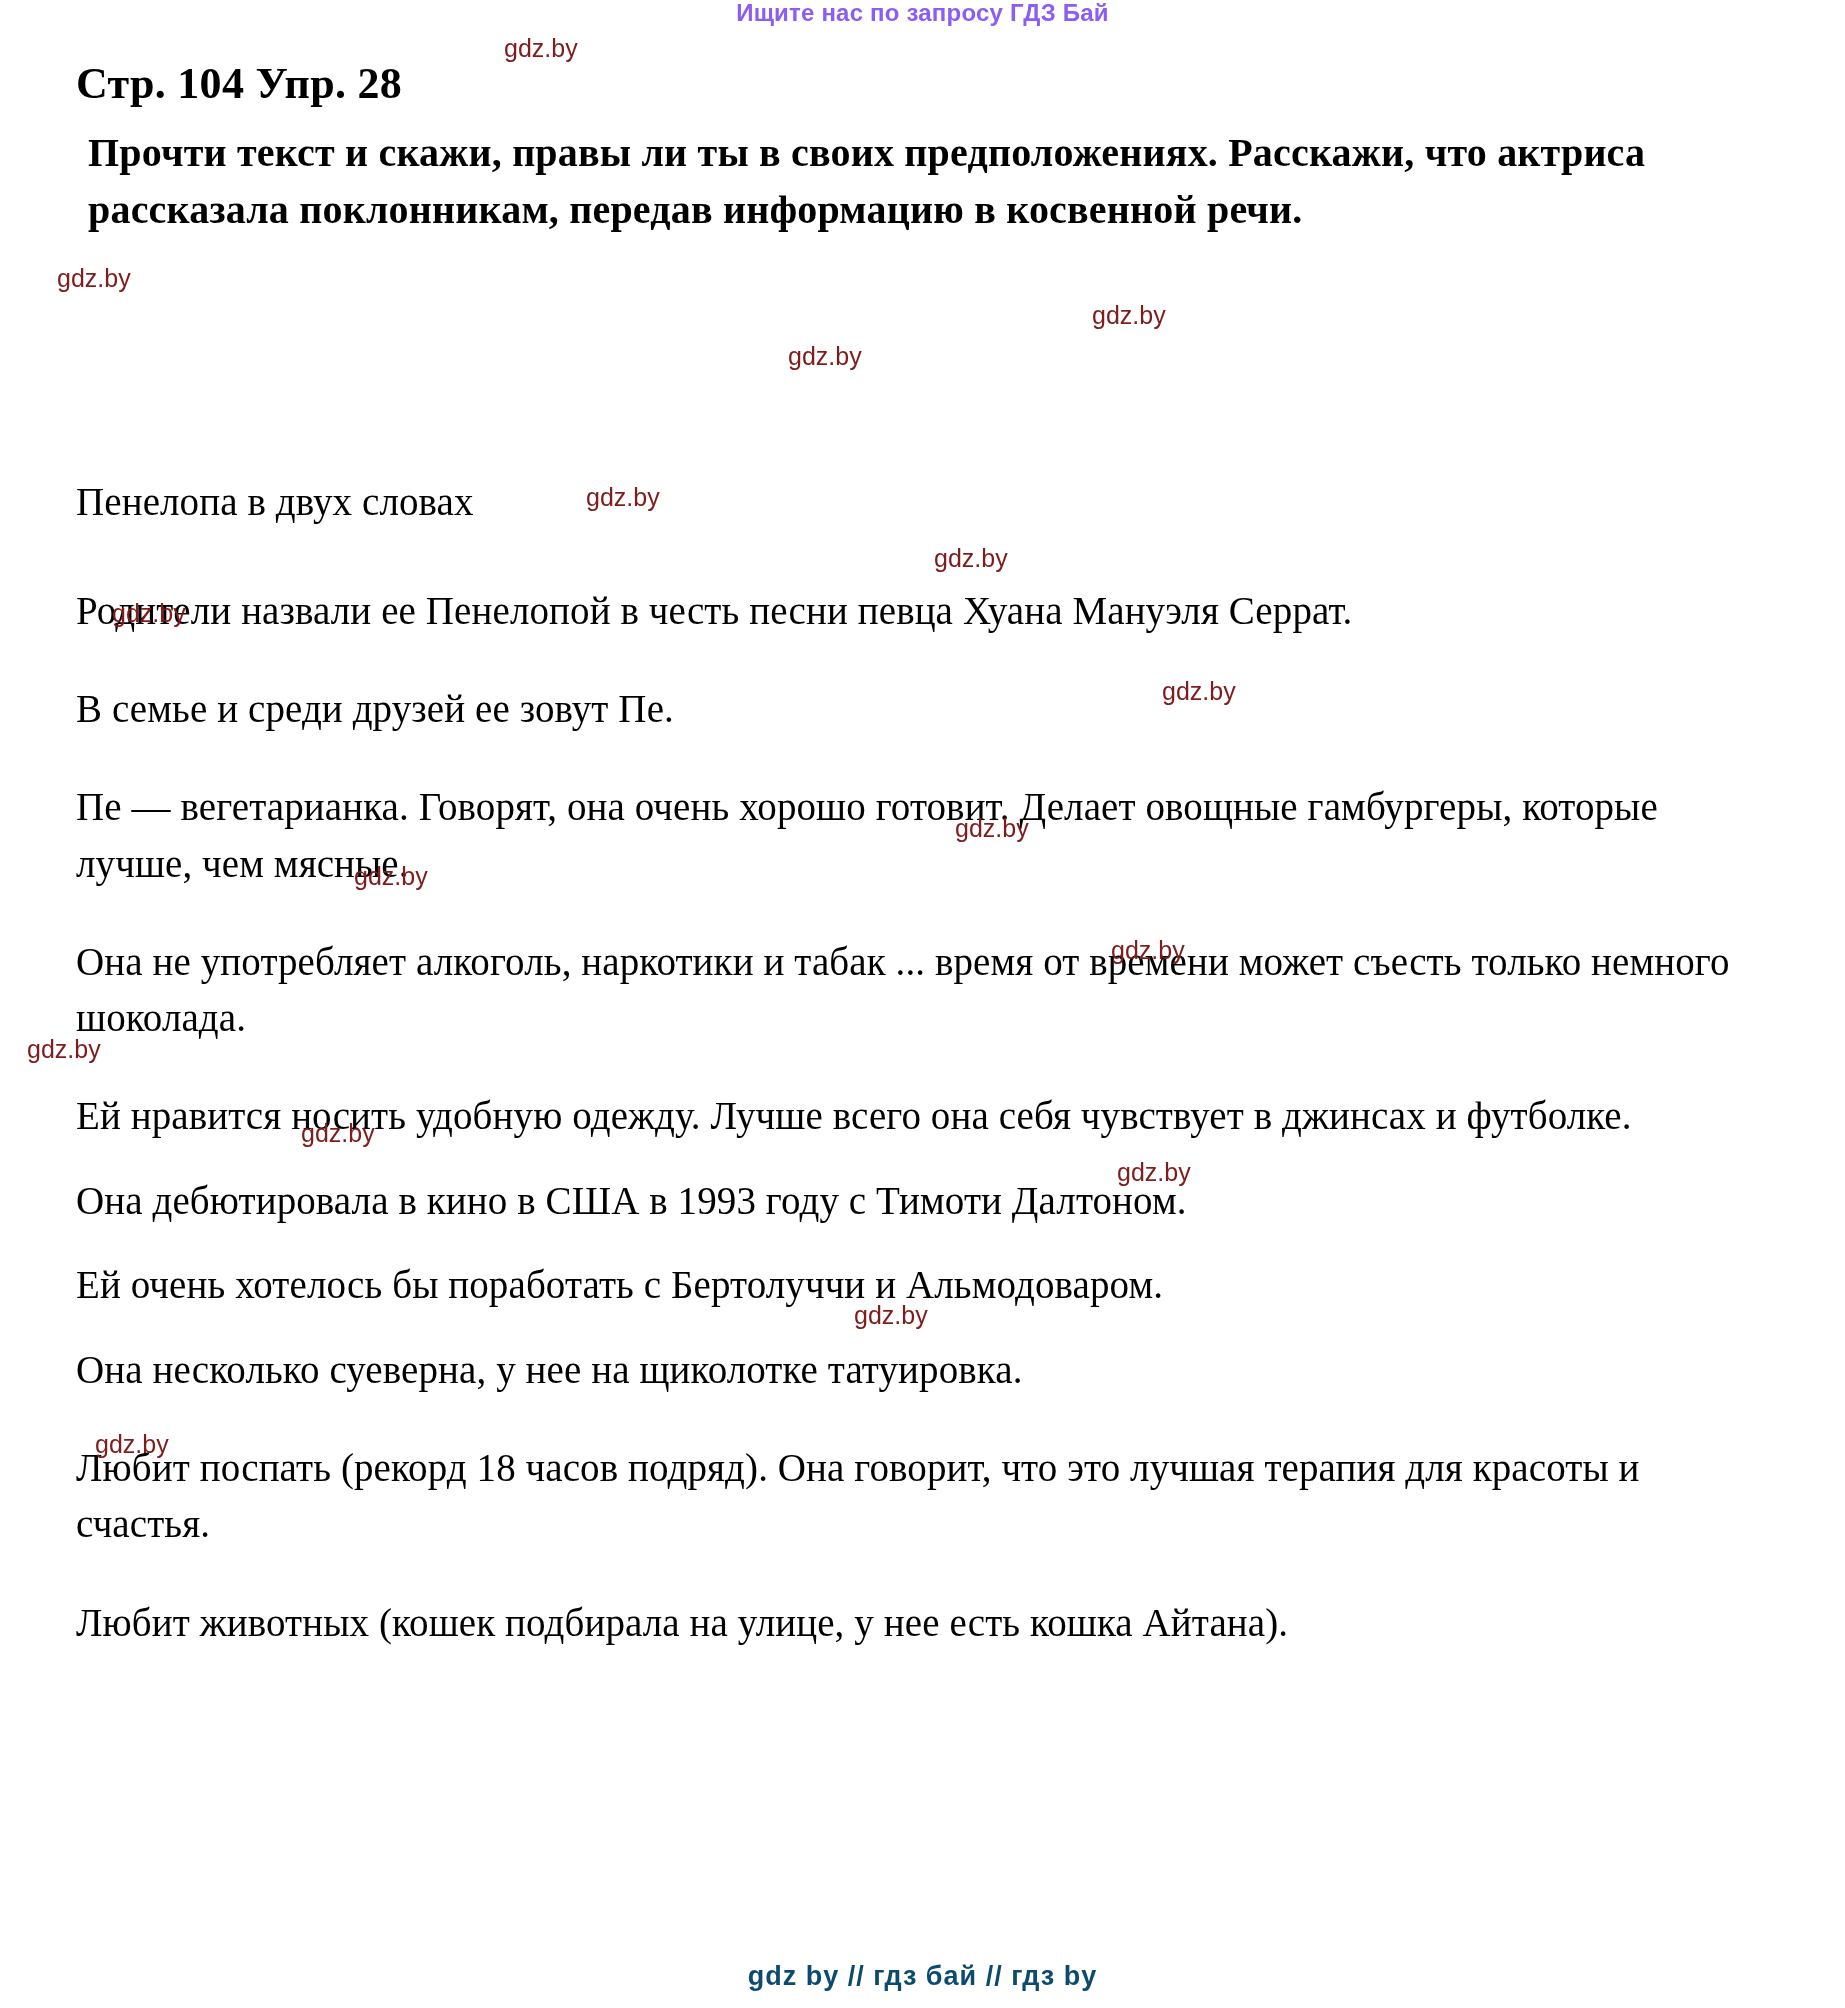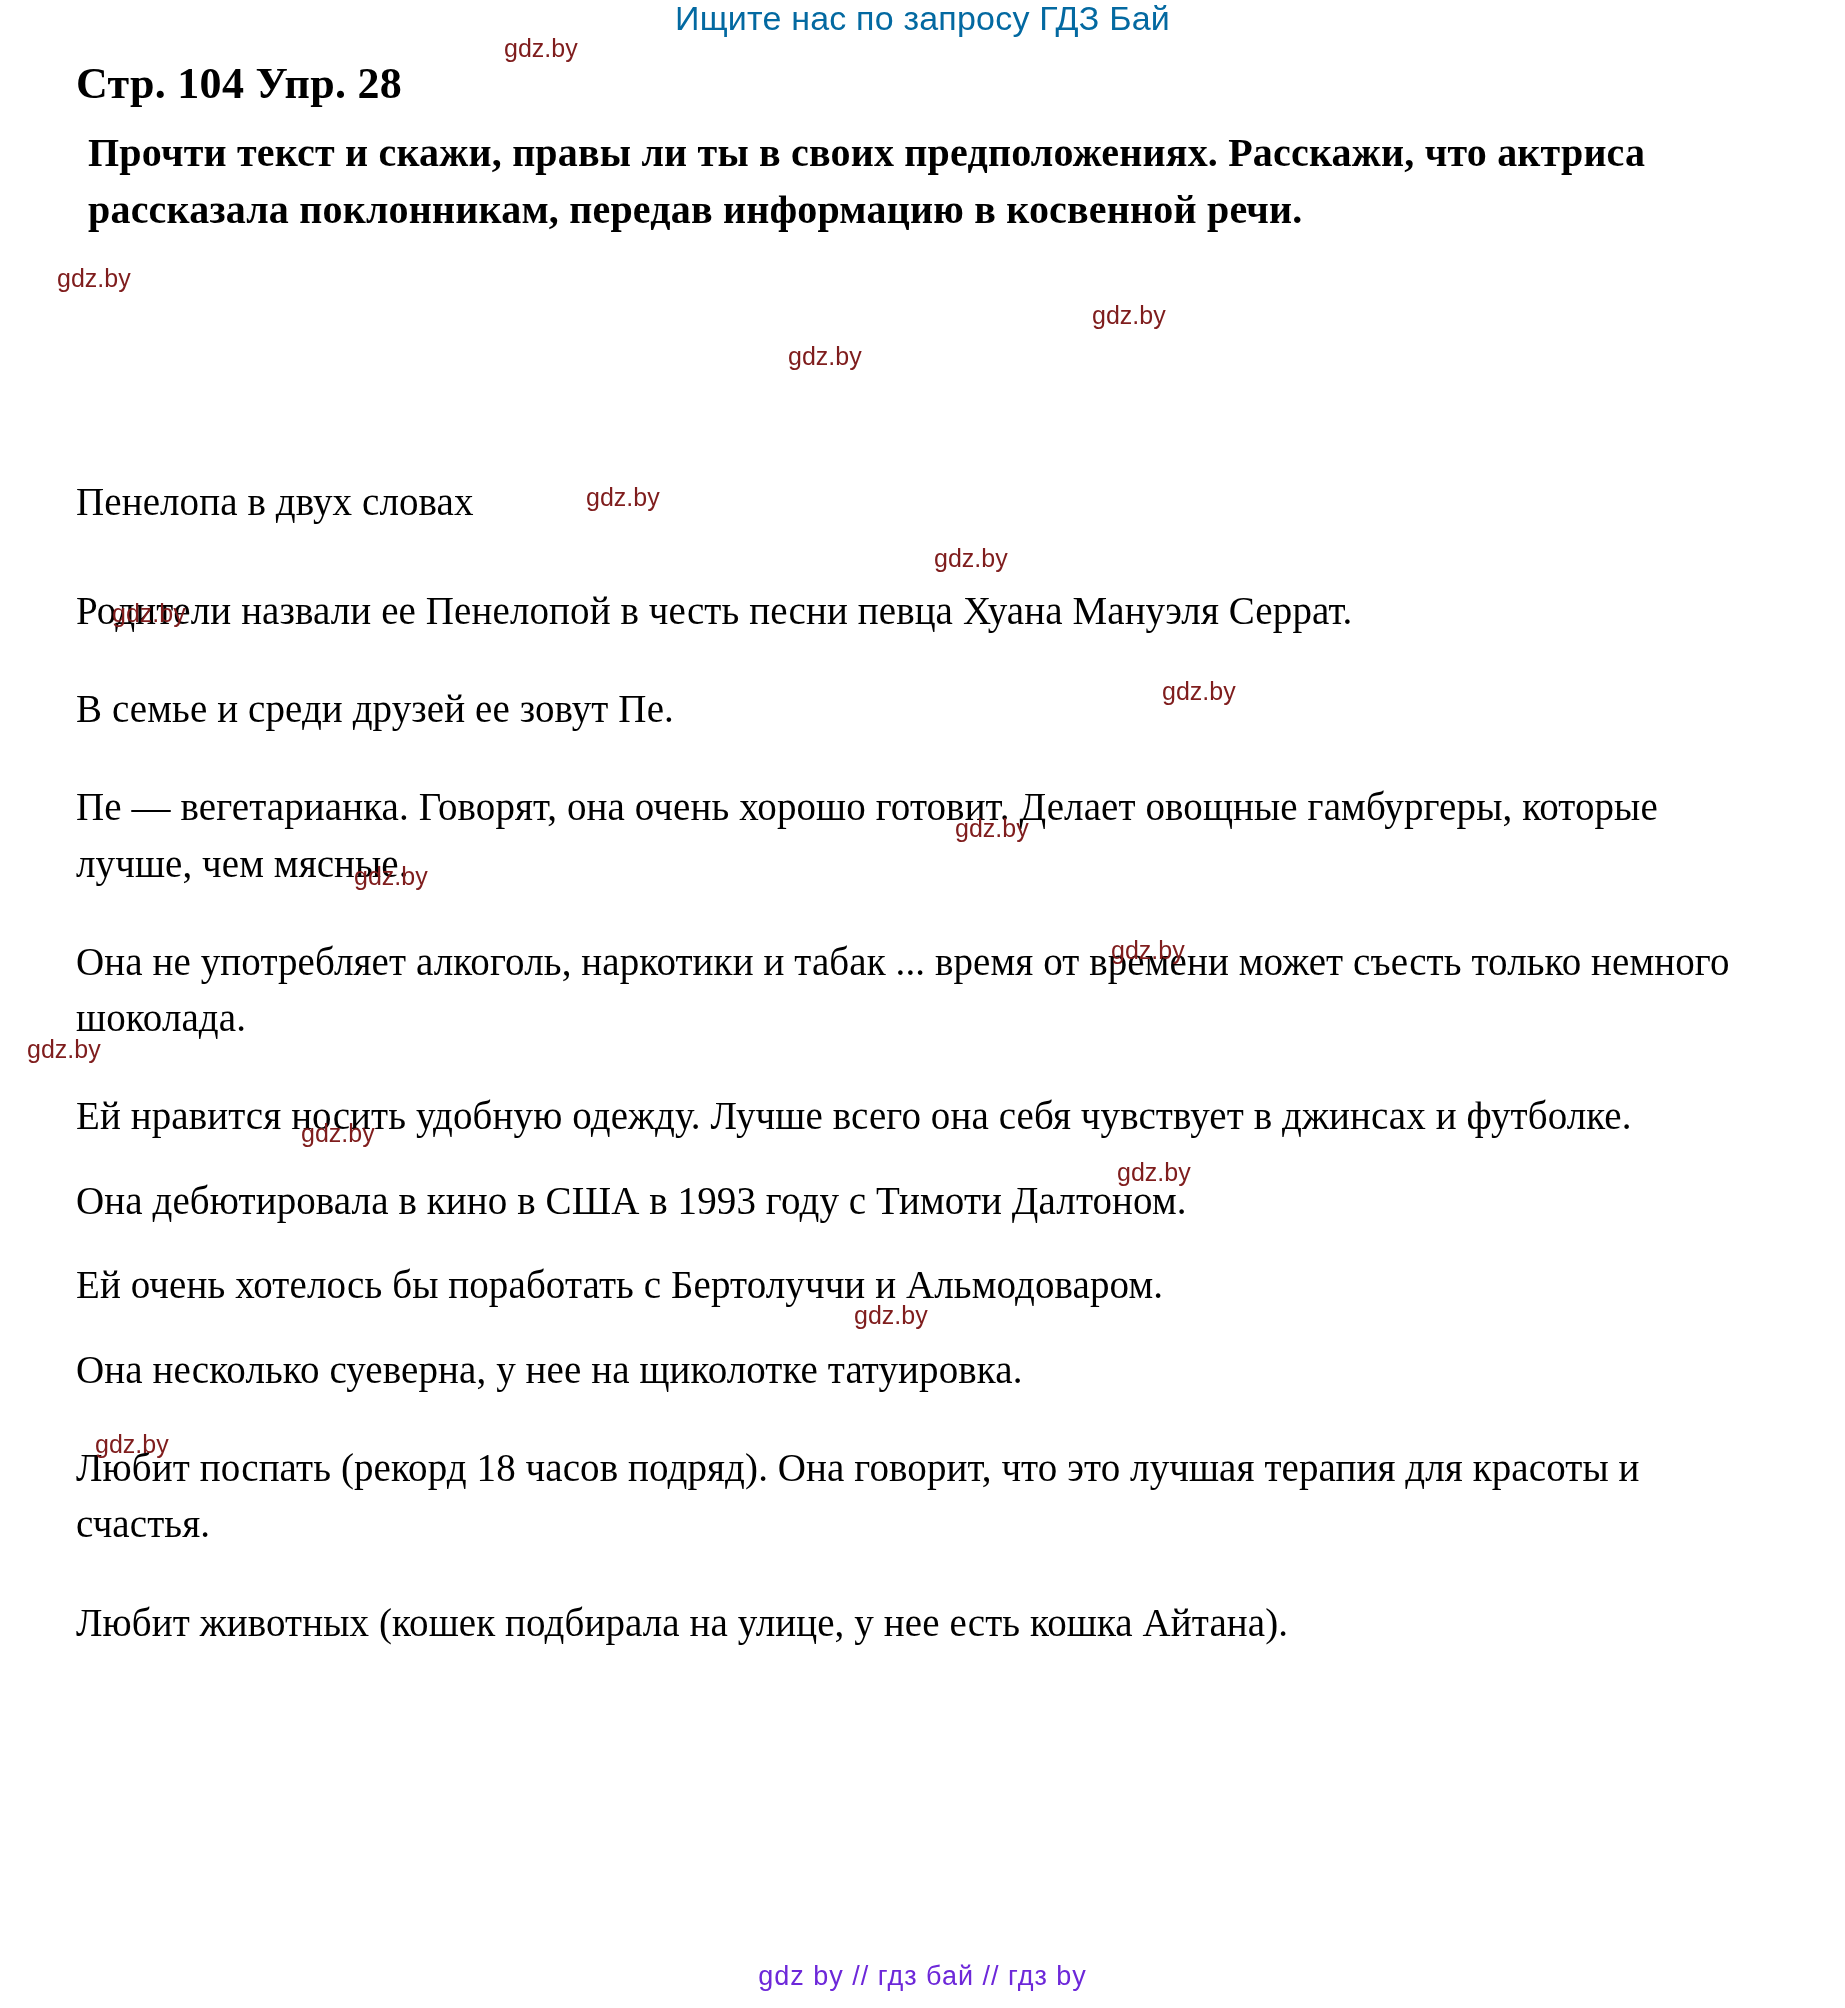--- a/index.html
+++ b/index.html
@@ -23,23 +23,23 @@
     position: absolute;
     top: 0px;
     left: 0;
     width: 100%;
     text-align: center;
     pointer-events: none;
   }
   .promo-text {
     display: inline-block;
     font-family: "Liberation Sans", "DejaVu Sans", sans-serif;
-    font-size: 34px;
-    font-weight: 400;
-    color: #0369a1;
+    font-size: 24px;
+    font-weight: 700;
+    color: #8b5cf6;
     letter-spacing: 0.2px;
     line-height: 1.1;
     white-space: nowrap;
   }
 
   
   .page {
     position: absolute;
     top: 0;
     left: 0;
@@ -107,22 +107,22 @@
     position: absolute;
     left: 0;
     bottom: 17px;
     width: 100%;
     text-align: center;
   }
   .footer-text {
     display: inline-block;
     font-family: "Liberation Sans", "DejaVu Sans", sans-serif;
     font-size: 27px;
-    font-weight: 400;
-    color: #6d28d9;
+    font-weight: 700;
+    color: #0c4a6e;
     letter-spacing: 1px;
     white-space: nowrap;
   }
 </style>
 </head>
 <body>
 
 <div class="page">
 
   <div class="promo-bar">

